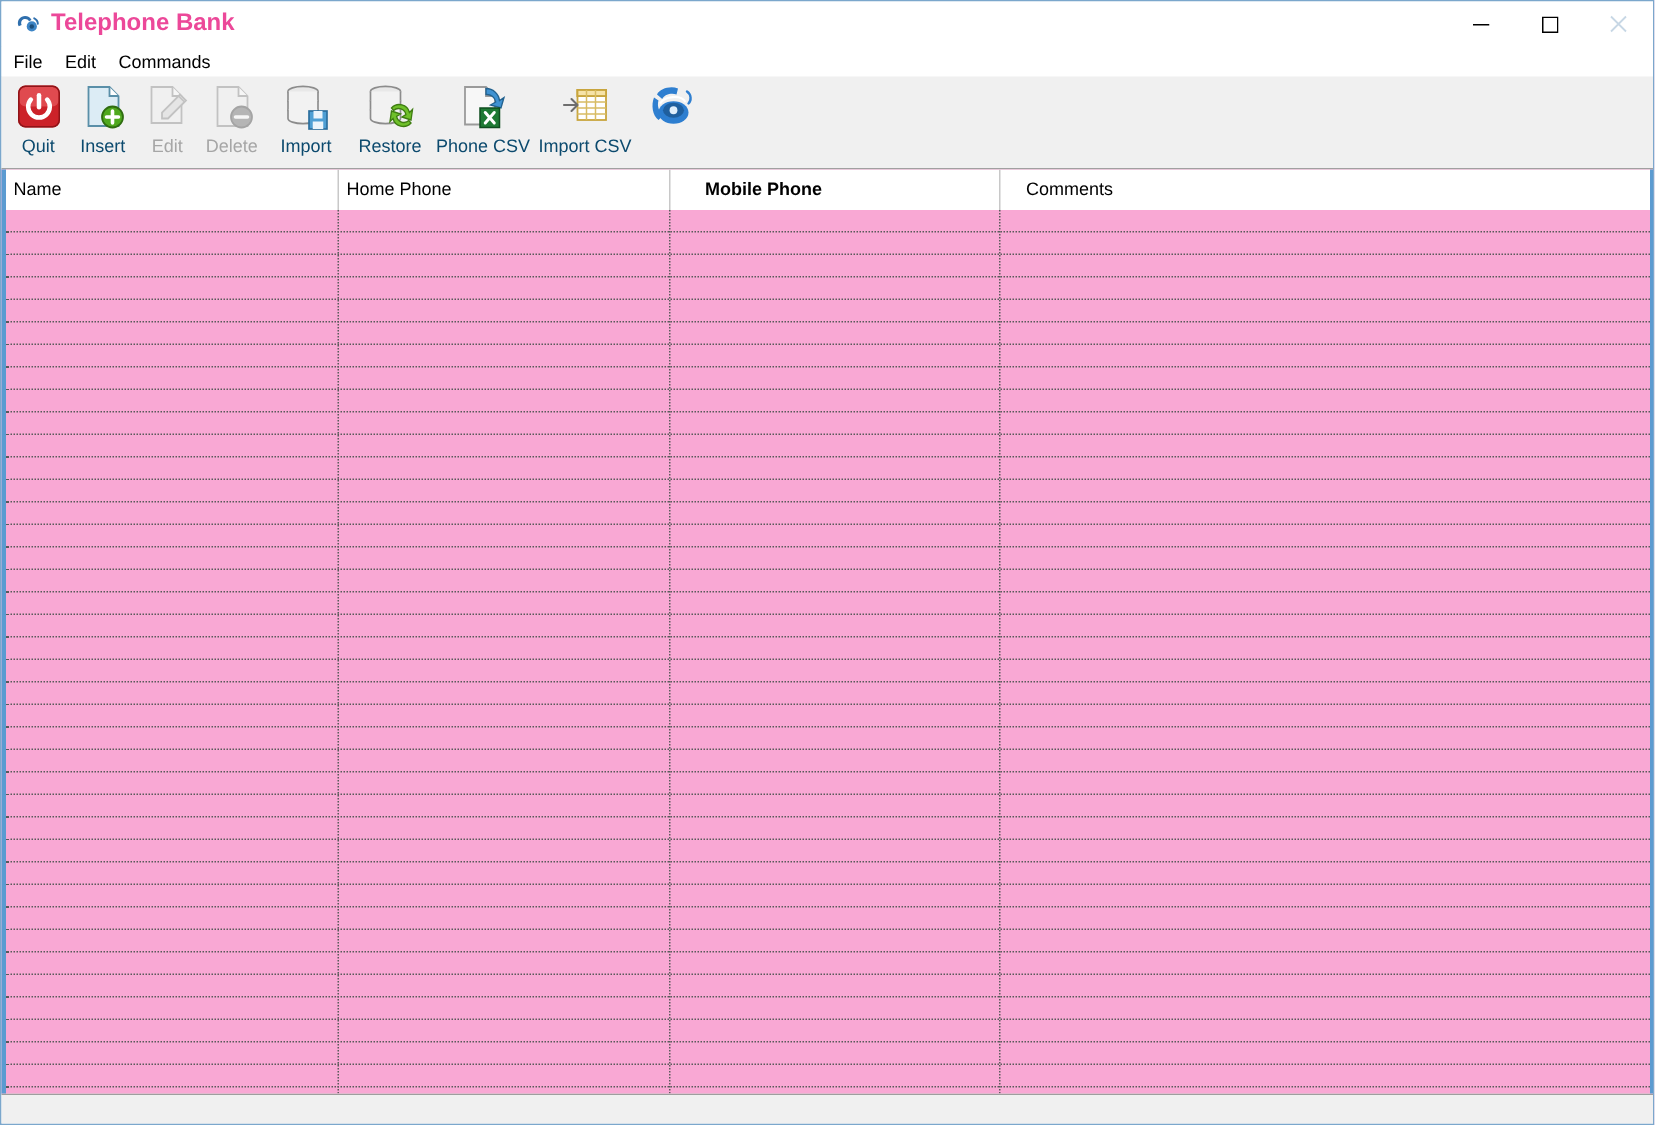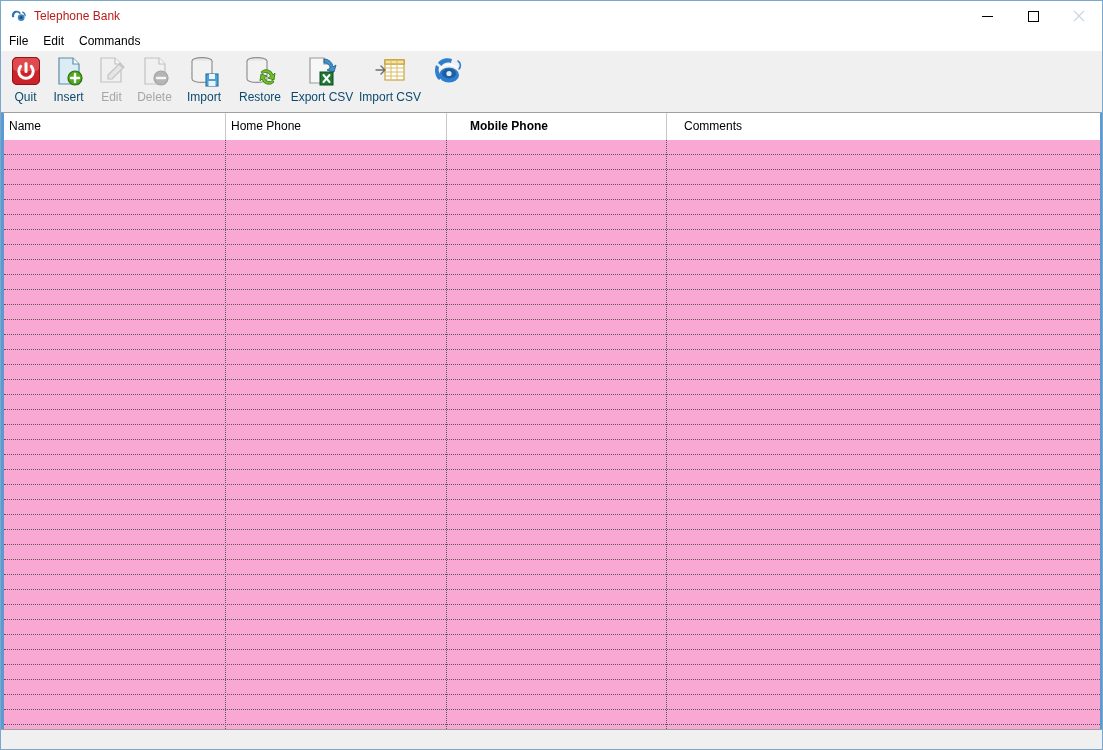--- a/index.html
+++ b/index.html
@@ -24,23 +24,24 @@
     background: #ffffff;
     display: flex;
     align-items: center;
   }
   #app-icon {
     width: 16px; height: 16px;
     margin-left: 9px; margin-right: 8px;
     flex: 0 0 auto;
   }
   #title-text {
-    font-size: 12px;
-    color: #b91c1c;
+    font-size: 16px;
+    color: #ec4899;
     line-height: 16px;
+    font-weight: bold;
   }
   #caption-buttons {
     position: absolute;
     right: 0; top: 0;
     height: 30px;
     display: flex;
   }
   .cap-btn {
     width: 46px; height: 30px;
     display: flex; align-items: center; justify-content: center;
@@ -268,21 +269,21 @@
     </div>
 
     <div class="tool-btn wide">
       <svg class="tool-icon" viewBox="0 0 32 32">
         <path d="M4 3 H18 L24 9 V28 H4 Z" fill="#f7f7f7" stroke="#9a9a9a" stroke-width="1.2"></path>
         <path d="M18 3 L18 9 L24 9" fill="#ffffff" stroke="#9a9a9a" stroke-width="1.2"></path>
         <path d="M18 4 A9 9 0 0 1 27 12 L30 10 L28 17 L21 15 L24.5 13 A6 6 0 0 0 18 8 Z" fill="#3f92d2" stroke="#23628f" stroke-width="0.9"></path>
         <rect x="14" y="17" width="13" height="13" fill="#1e7a34" stroke="#0f4d1f" stroke-width="1"></rect>
         <path d="M17.5 20 L23.5 27 M23.5 20 L17.5 27" stroke="#ffffff" stroke-width="2" stroke-linecap="round"></path>
       </svg>
-      <span class="tool-label">Export CSV</span>
+      <span class="tool-label">Phone CSV</span>
     </div>
 
     <div class="tool-btn wide">
       <svg class="tool-icon" viewBox="0 0 32 32">
         <rect x="11" y="5" width="19" height="20" fill="#ffffff" stroke="#c8a53e" stroke-width="1.2"></rect>
         <rect x="11" y="5" width="19" height="4" fill="#f4deа0" stroke="#c8a53e" stroke-width="1.2"></rect>
         <rect x="11" y="5" width="19" height="4" fill="#f6e3a8" stroke="#c8a53e" stroke-width="1.2"></rect>
         <path d="M11 13 H30 M11 17 H30 M11 21 H30" stroke="#d8bc63" stroke-width="1"></path>
         <path d="M17 5 V25 M23 5 V25" stroke="#d8bc63" stroke-width="1"></path>
         <path d="M2 15 H10 M7 11 L11 15 L7 19" stroke="#6e6e6e" stroke-width="1.4" fill="none" stroke-linecap="round" stroke-linejoin="round"></path>

